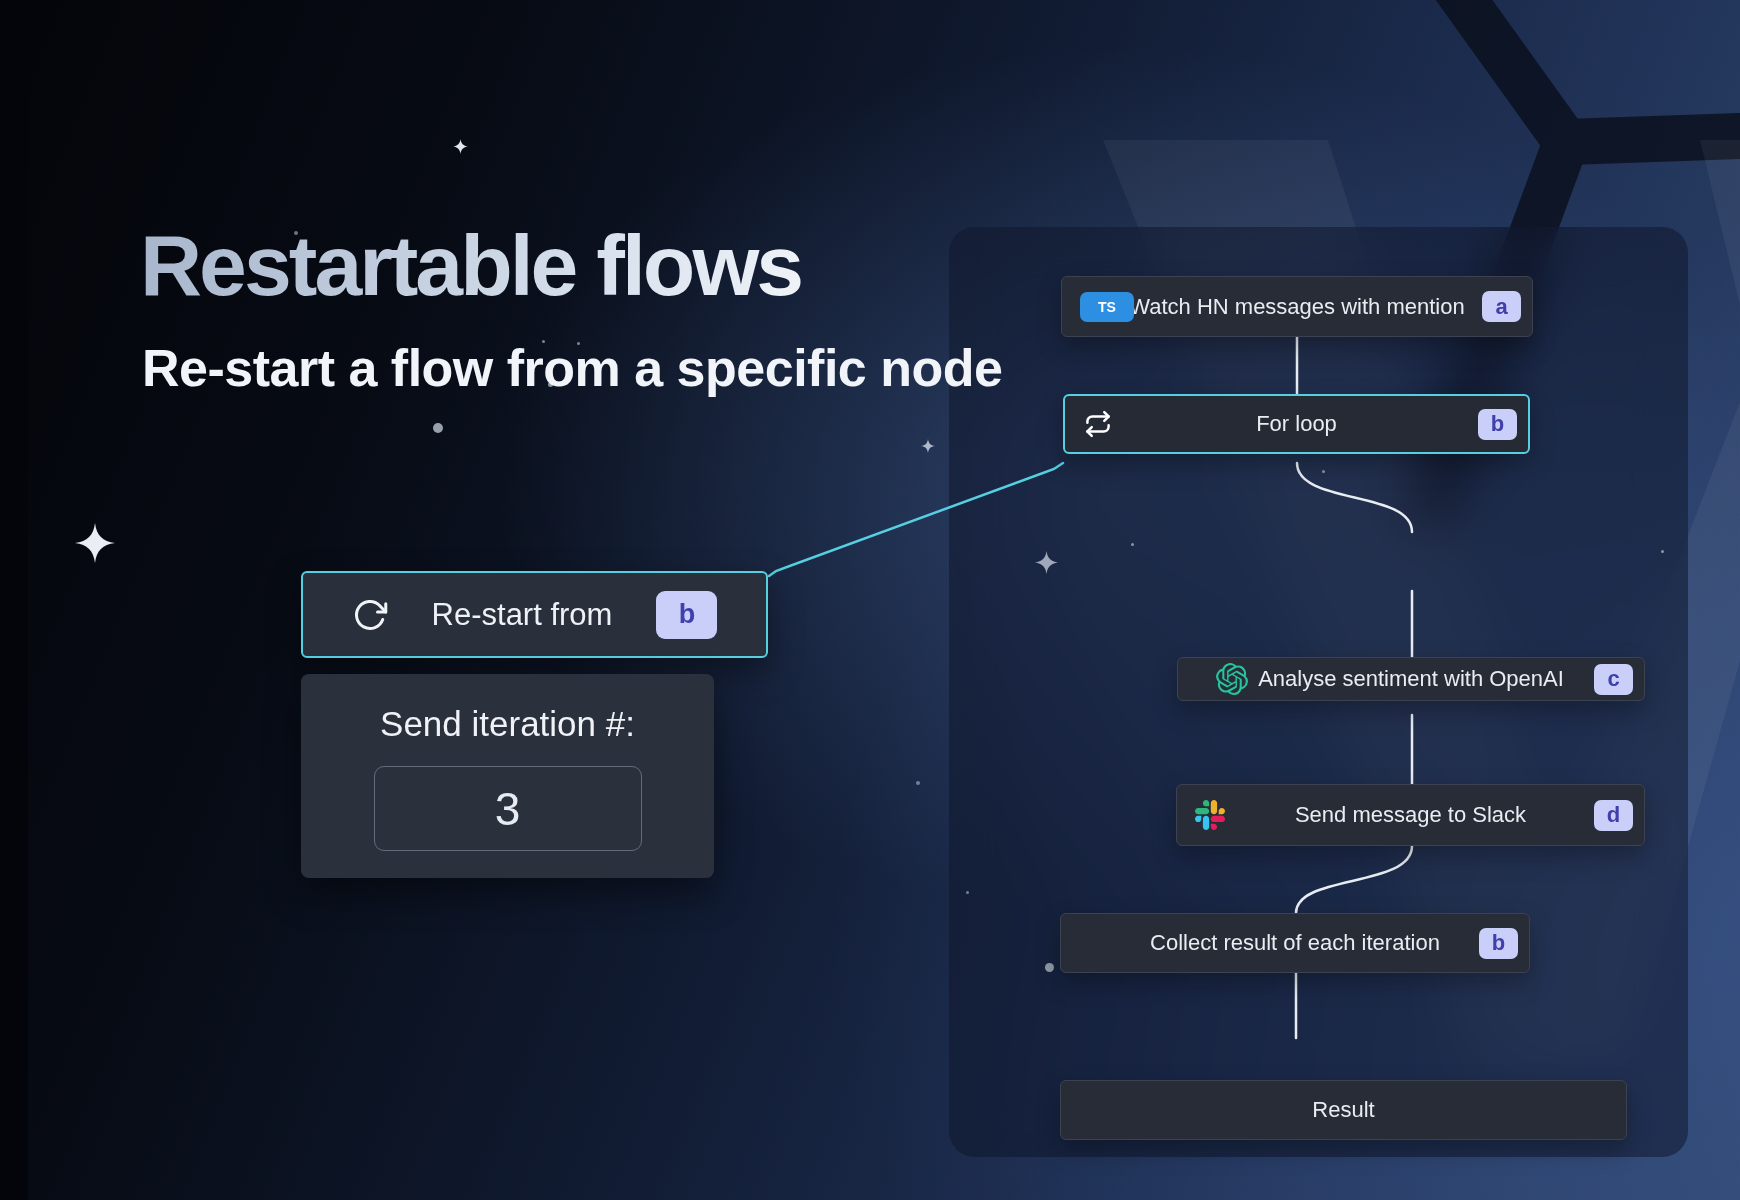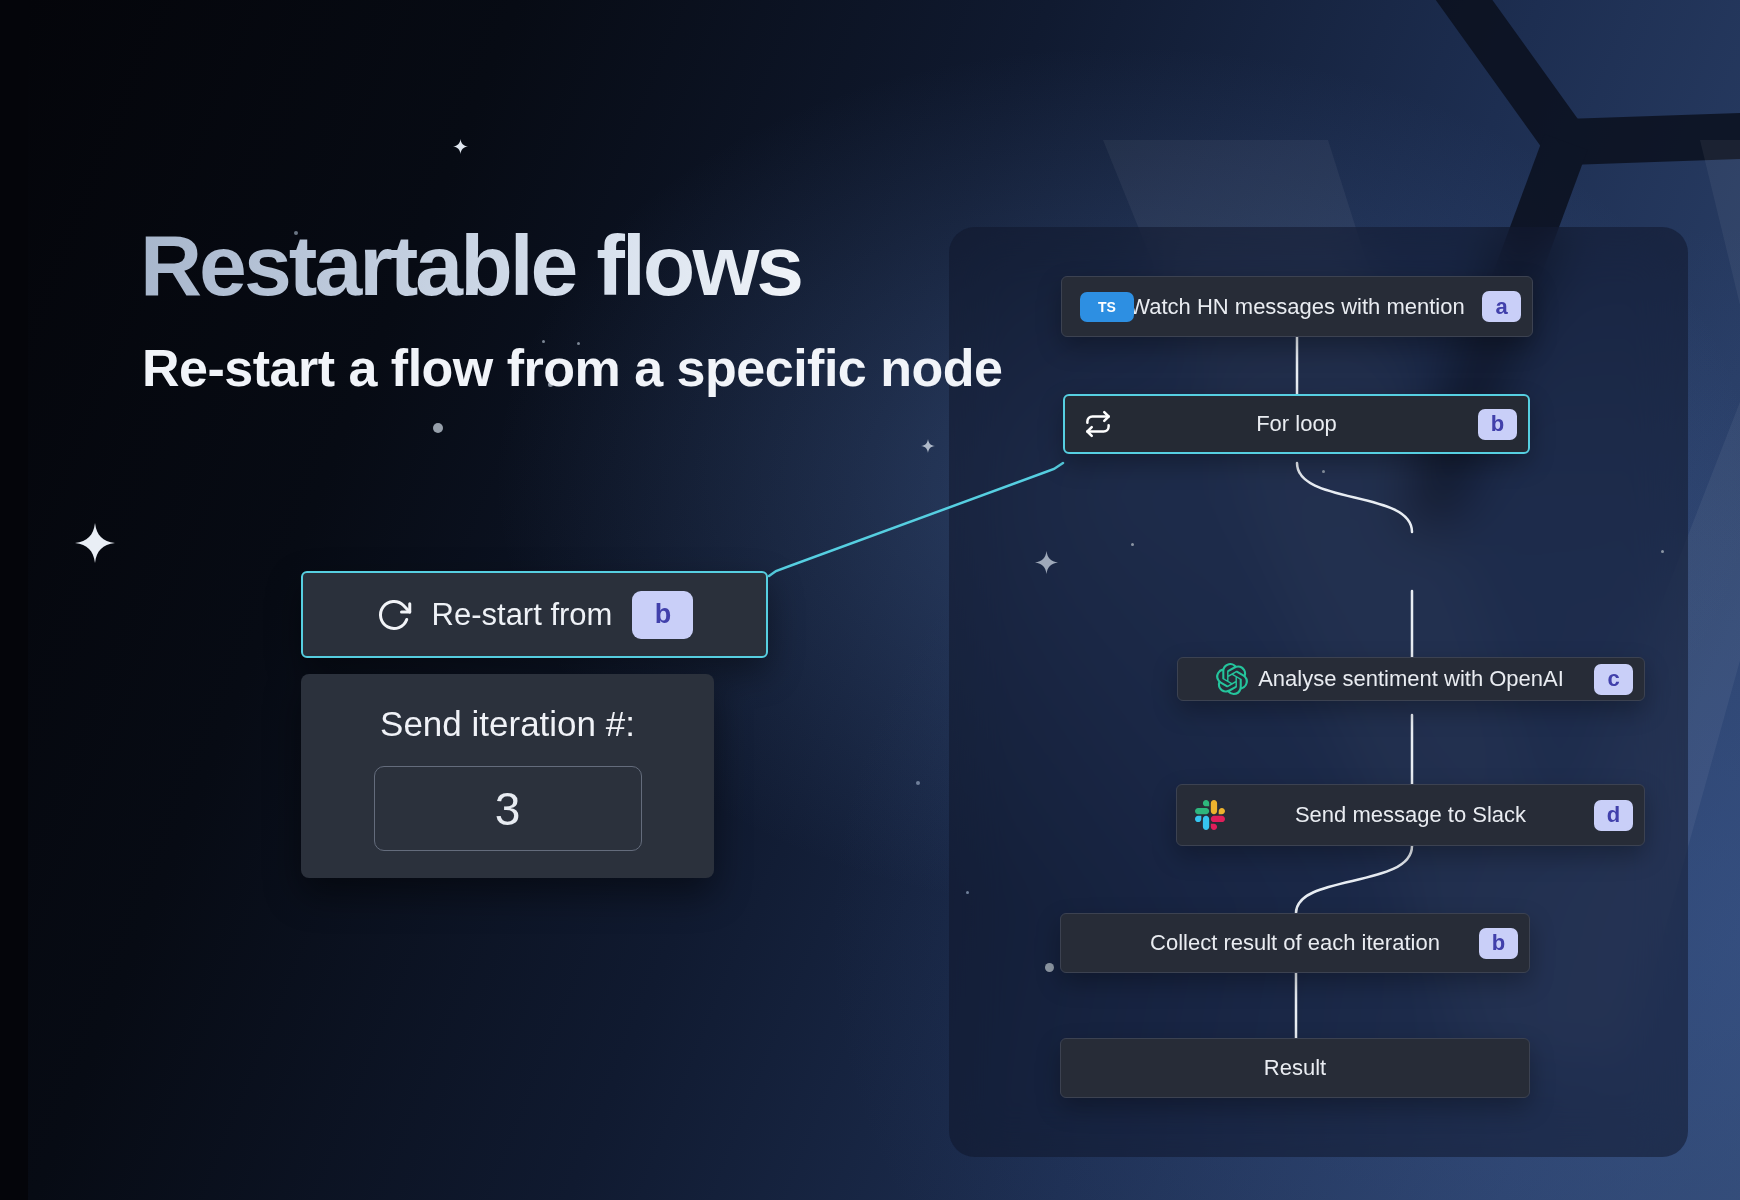--- a/index.html
+++ b/index.html
@@ -54,21 +54,21 @@
   }
   .ts-chip{
     width:54px;height:30px;border-radius:7px;background:#2d8fe2;color:#fff;
     font-weight:700;font-size:14px;display:flex;align-items:center;justify-content:center;letter-spacing:0;
   }
 
   
   .restart{
     position:absolute;left:273px;top:571px;width:467px;height:87px;z-index:4;
     background:#2a303b;border:2px solid #56cfe1;border-radius:6px;
-    display:flex;align-items:center;justify-content:center;gap:20px;
+    display:flex;align-items:center;justify-content:center;gap:44px;
     color:#eef1f6;font-size:31px;box-shadow:0 14px 34px rgba(0,0,0,0.4);
   }
   .restart .rbadge{
     width:61px;height:48px;border-radius:9px;background:#c9cff8;color:#4140ab;
     font-weight:700;font-size:27px;display:flex;align-items:center;justify-content:center;
   }
 
   
   .iterbox{
     position:absolute;left:273px;top:674px;width:413px;height:204px;z-index:4;
@@ -186,21 +186,21 @@
     </span>
     <span class="nlabel">Send message to Slack</span>
     <span class="badge">d</span>
   </div>
 
   <div class="node" style="left:1032px;top:913px;width:470px;height:60px">
     <span class="nlabel">Collect result of each iteration</span>
     <span class="badge">b</span>
   </div>
 
-  <div class="node" style="left:1032px;top:1038px;width:470px;height:60px">
+  <div class="node" style="left:1032px;top:1080px;width:567px;height:60px">
     <span class="nlabel">Result</span>
   </div>
 
   <div class="restart">
     <span style="display:flex">
       <svg width="36" height="36" viewBox="0 0 24 24" fill="none" stroke="#f2f4f8" stroke-width="2" stroke-linecap="round" stroke-linejoin="round">
         <polyline points="22.5 4.5 22.5 10 17 10"></polyline>
         <path d="M20.49 15a9 9 0 1 1-2.12-9.36L22.5 10"></path>
       </svg>
     </span>

